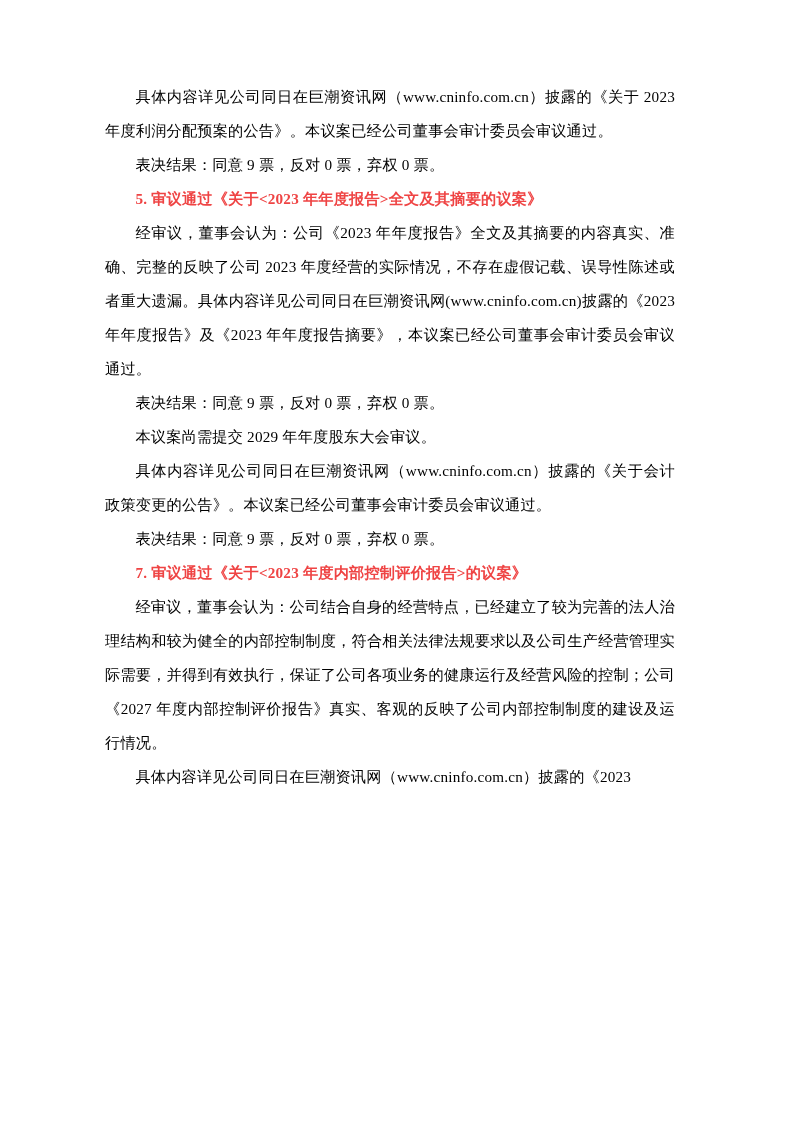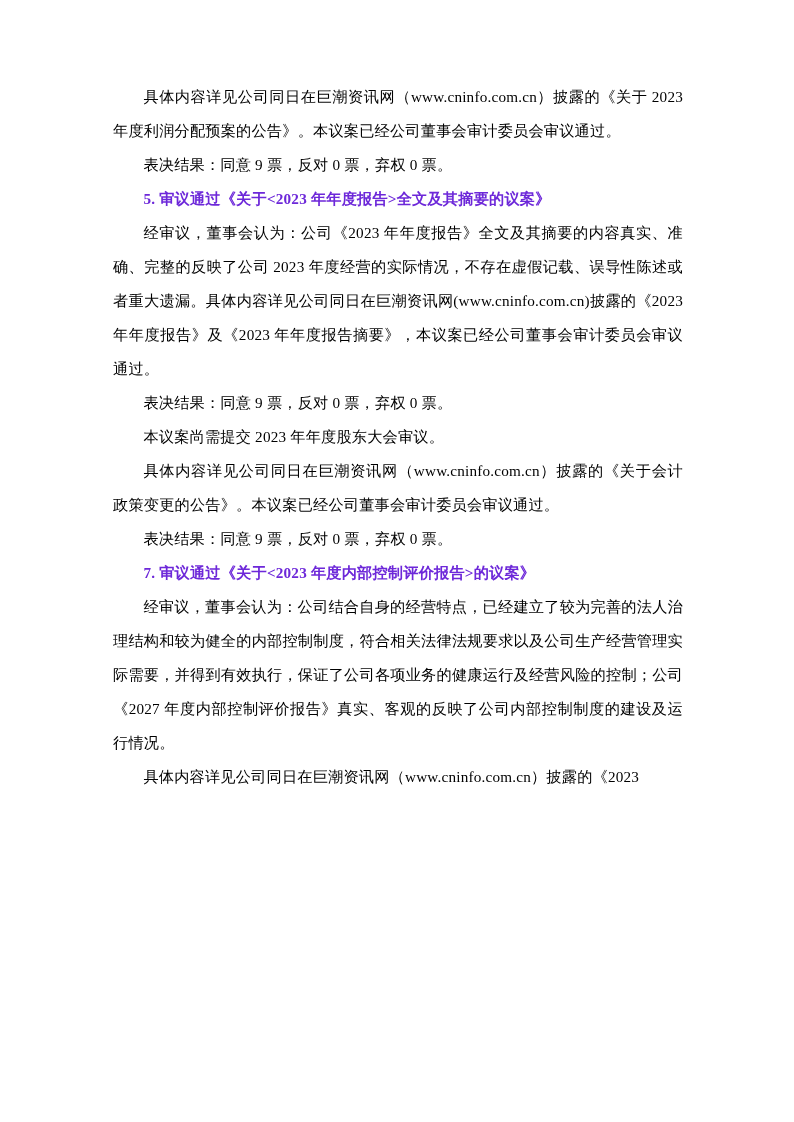--- a/index.html
+++ b/index.html
@@ -11,21 +11,21 @@
     position: relative;
     width: 794px;
     height: 1122px;
     margin: 0 auto;
     background: #ffffff;
     box-sizing: border-box;
     overflow: hidden;
   }
   .content {
     position: absolute;
-    left: 113px;
+    left: 105px;
     top: 80px;
     width: 570px;
   }
   .para {
     font-family: "Liberation Serif", "DejaVu Serif", serif;
     font-size: 15.2px;
     line-height: 34px;
     color: #000000;
     text-align: justify;
     text-justify: inter-ideograph;
@@ -33,40 +33,40 @@
     letter-spacing: 0.2px;
   }
   .indent {
     text-indent: 2em;
   }
   .heading {
     font-family: "Liberation Serif", "DejaVu Serif", serif;
     font-weight: bold;
     font-size: 15.2px;
     line-height: 34px;
-    color: #6d28d9;
+    color: #ef4444;
     margin: 0;
     text-indent: 2em;
     letter-spacing: 0.2px;
   }
 </style>
 </head>
 <body>
 
 <div class="page">
   <div class="content">
 
     <p class="para indent">具体内容详见公司同日在巨潮资讯网（www.cninfo.com.cn）披露的《关于 2023 年度利润分配预案的公告》。本议案已经公司董事会审计委员会审议通过。</p>
     <p class="para indent">表决结果：同意 9 票，反对 0 票，弃权 0 票。</p>
 
     <p class="heading">5. 审议通过《关于&lt;2023 年年度报告&gt;全文及其摘要的议案》</p>
 
     <p class="para indent">经审议，董事会认为：公司《2023 年年度报告》全文及其摘要的内容真实、准确、完整的反映了公司 2023 年度经营的实际情况，不存在虚假记载、误导性陈述或者重大遗漏。具体内容详见公司同日在巨潮资讯网(www.cninfo.com.cn)披露的《2023 年年度报告》及《2023 年年度报告摘要》，本议案已经公司董事会审计委员会审议通过。</p>
     <p class="para indent">表决结果：同意 9 票，反对 0 票，弃权 0 票。</p>
-    <p class="para indent">本议案尚需提交 2023 年年度股东大会审议。</p>
+    <p class="para indent">本议案尚需提交 2029 年年度股东大会审议。</p>
 
 
     <p class="para indent">具体内容详见公司同日在巨潮资讯网（www.cninfo.com.cn）披露的《关于会计政策变更的公告》。本议案已经公司董事会审计委员会审议通过。</p>
     <p class="para indent">表决结果：同意 9 票，反对 0 票，弃权 0 票。</p>
 
     <p class="heading">7. 审议通过《关于&lt;2023 年度内部控制评价报告&gt;的议案》</p>
 
     <p class="para indent">经审议，董事会认为：公司结合自身的经营特点，已经建立了较为完善的法人治理结构和较为健全的内部控制制度，符合相关法律法规要求以及公司生产经营管理实际需要，并得到有效执行，保证了公司各项业务的健康运行及经营风险的控制；公司《2027 年度内部控制评价报告》真实、客观的反映了公司内部控制制度的建设及运行情况。</p>
     <p class="para indent">具体内容详见公司同日在巨潮资讯网（www.cninfo.com.cn）披露的《2023</p>
 

